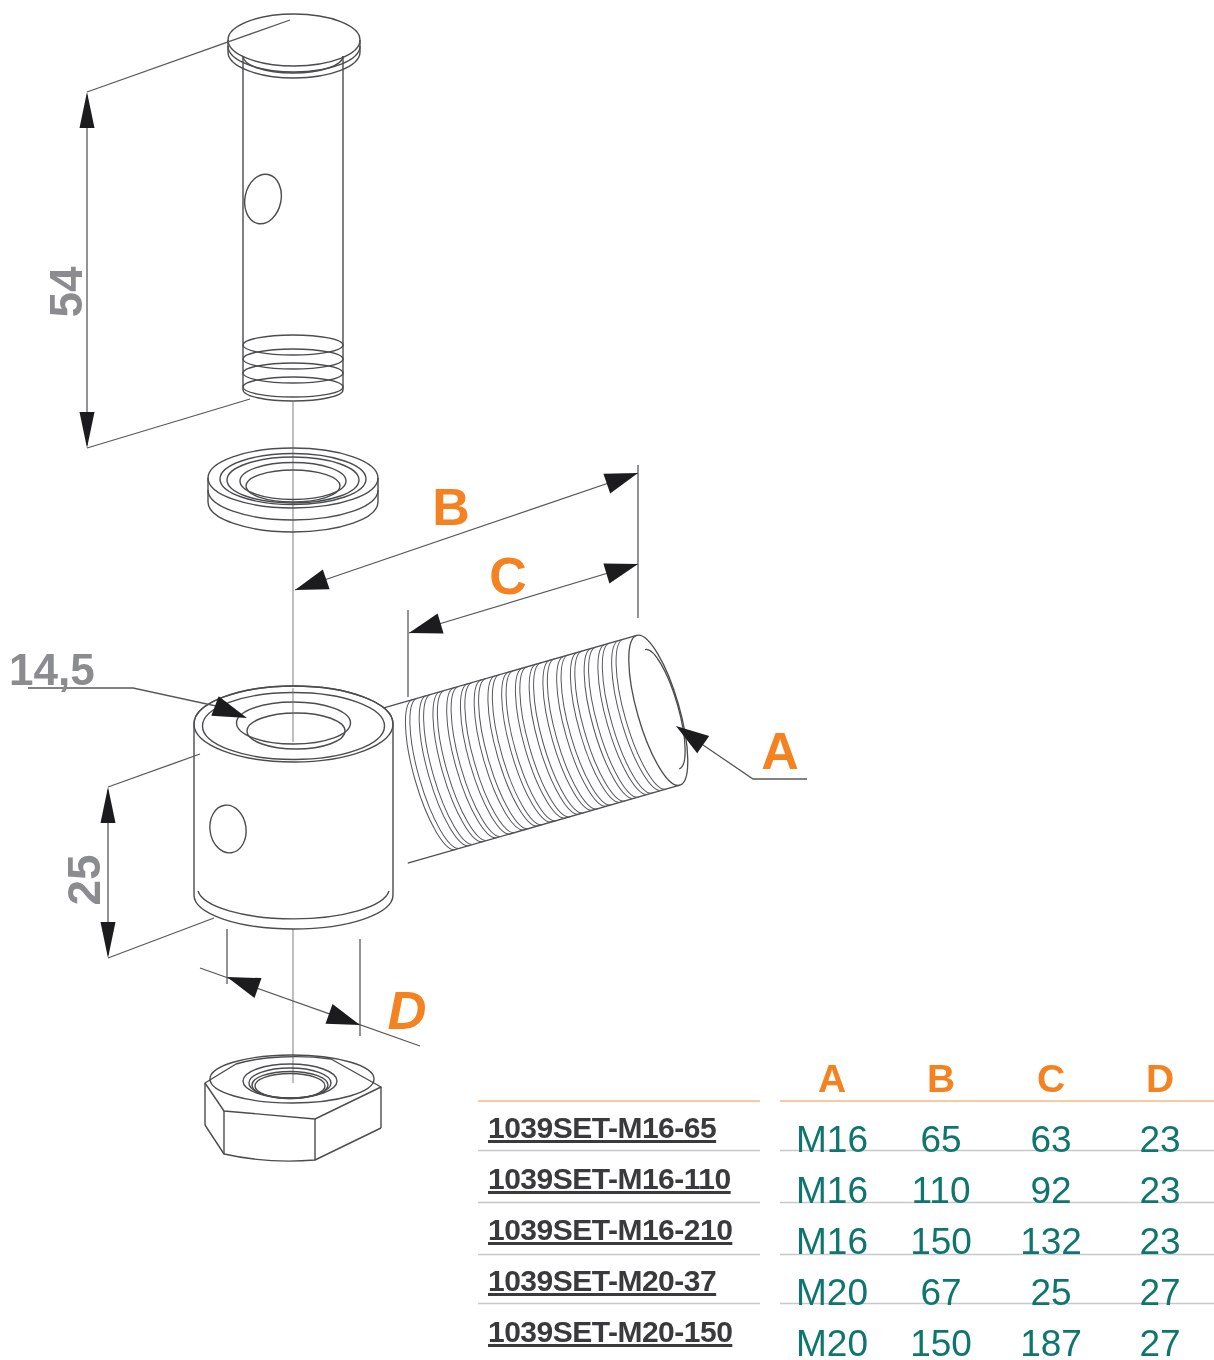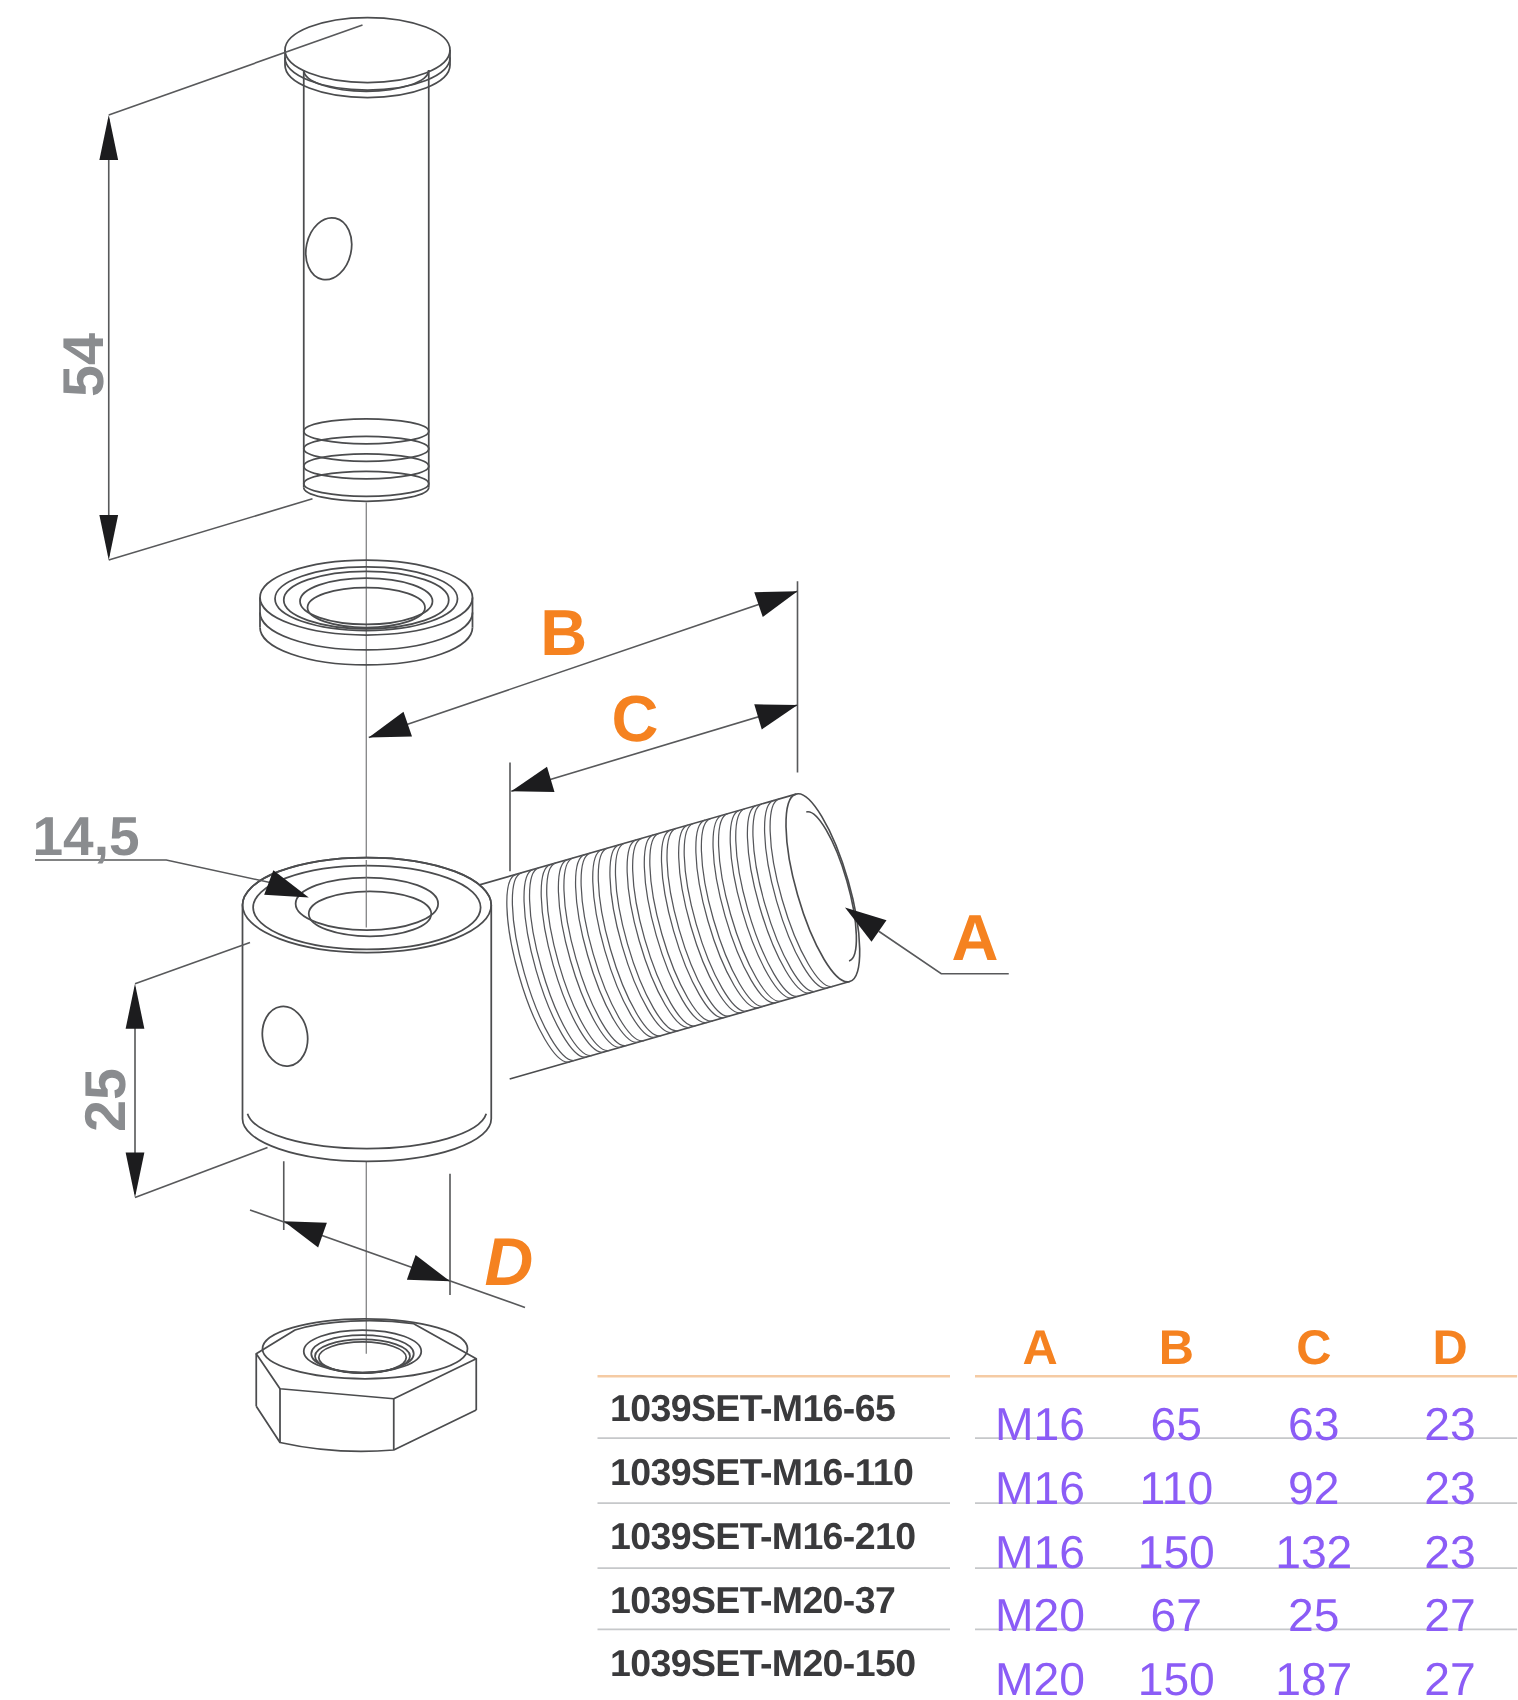--- a/index.html
+++ b/index.html
@@ -25,23 +25,23 @@
   .spec-table {
     position:absolute; left:478px; top:1055px; width:736px; height:302px;
     display:grid;
     grid-template-columns:300px 108px 110px 110px 108px;
     grid-template-rows:47px 51px 51px 51px 51px 51px;
   }
   .spec-table .tr { display:contents; }
   .cell { display:flex; align-items:center; justify-content:center; }
   .cell.part {
     justify-content:flex-start; padding-left:10px;
-    font-weight:700; font-size:30px; color:#3A3A3C; letter-spacing:-0.5px; white-space:nowrap;
-  }
-  .cell.val { font-size:37px; color:#8b5cf6;margin-top:24px; }
+    font-weight:700; font-size:30px; color:#3A3A3C; letter-spacing:-0.5px; white-space:nowrap;text-decoration:underline;
+  }
+  .cell.val { font-size:37px; color:#0f766e;margin-top:24px; }
   .cell.hdr { font-weight:700; font-size:39px; color:#F58220; }
 </style>
 </head>
 <body>
 
 <div id="page">
 
   <svg id="lineart" width="1214" height="1360" viewBox="0 0 1214 1360">
 
     <g stroke="#6F7072" stroke-width="0.9" fill="none">
@@ -176,21 +176,21 @@
     <g fill="none">
       <path d="M478,1101 H760 M780,1101 H1214" stroke="#F5CBA4" stroke-width="2"></path>
       <path d="M478,1150.5 H760 M780,1150.5 H1214
                M478,1202.5 H760 M780,1202.5 H1214
                M478,1254.5 H760 M780,1254.5 H1214
                M478,1303.5 H760 M780,1303.5 H1214" stroke="#C6C8CA" stroke-width="1.5"></path>
     </g>
   </svg>
 
   <div class="dim-num rot" style="left:66px; top:292px;">54</div>
-  <div class="dim-num anchored" style="left:26px; top:645px;">14,5</div>
+  <div class="dim-num anchored" style="left:9px; top:645px;">14,5</div>
   <div class="dim-num rot" style="left:84px; top:880px;">25</div>
 
   <div class="axis-label" style="left:451px; top:507px;">B</div>
   <div class="axis-label" style="left:508px; top:576px;">C</div>
   <div class="axis-label" style="left:780px; top:751px;">A</div>
   <div class="axis-label it" style="left:407px; top:1010px;">D</div>
 
   <div class="spec-table">
     <div class="tr">
       <div class="cell"></div>

